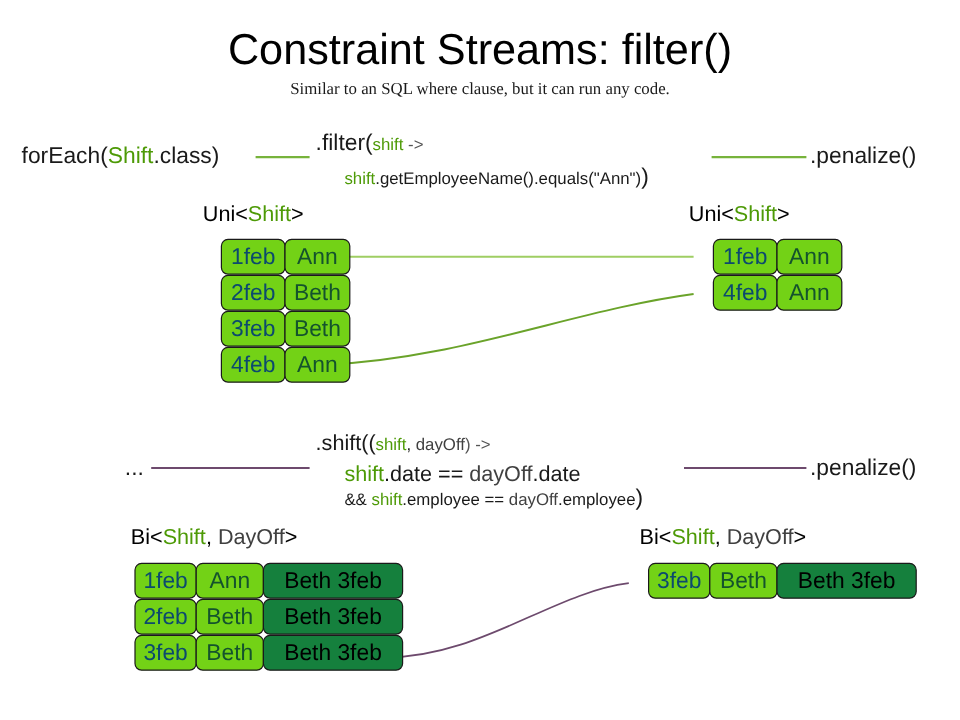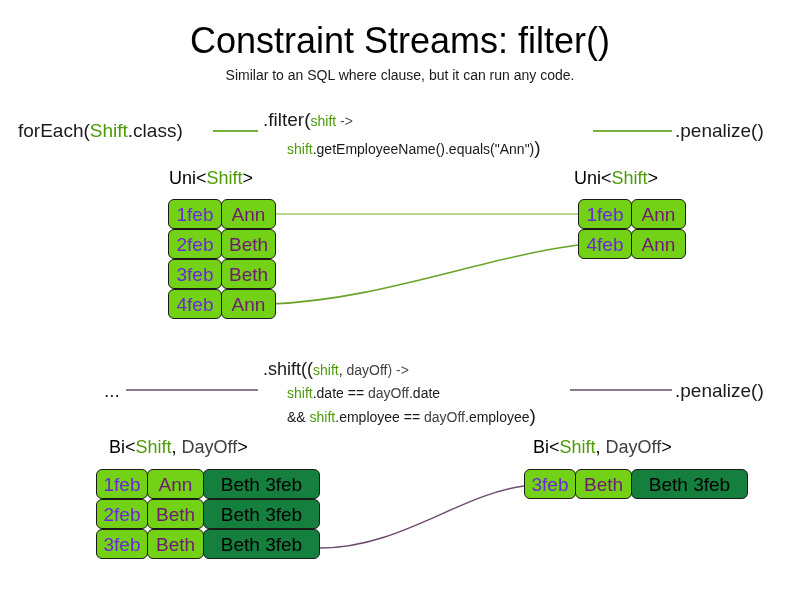--- a/index.html
+++ b/index.html
@@ -34,20 +34,21 @@
   }
   .subtitle {
     position: absolute;
     left: 0;
     top: 67px;
     width: 800px;
     text-align: center;
     font-size: 14px;
     color: #1a1a1a;
     white-space: nowrap;
+    font-family: Liberation Serif, serif;
   }
 
   
   .code {
     position: absolute;
     white-space: nowrap;
     color: #1a1a1a;
   }
   .g { color: #4d9a06; }
   .b { color: #404040; }
@@ -84,21 +85,21 @@
     font-size: 19px;
   }
   .filter2-l1 {
     left: 263px;
     top: 359px;
     font-size: 18px;
   }
   .filter2-l2 {
     left: 287px;
     top: 385px;
-    font-size: 14px;
+    font-size: 18px;
   }
   .filter2-l3 {
     left: 287px;
     top: 405px;
     font-size: 14px;
   }
 
   
   .typelabel {
     position: absolute;
@@ -124,25 +125,26 @@
     border-radius: 6px;
     display: flex;
     align-items: center;
     justify-content: center;
     font-size: 19px;
     line-height: 1;
     margin-right: -1px;
   }
   .cell-date {
     background: #73d216;
-    color: #6d28d9;
+    color: #0c4a6e;
+    margin-left: 16px;
   }
   .cell-name {
     background: #73d216;
-    color: #701a75;
+    color: #14532d;
   }
   .cell-dayoff {
     background: #15803d;
     color: #000000;
   }
 
   
   .uni .cell-date { width: 54px; }
   .uni .cell-name { width: 55px; }
   

